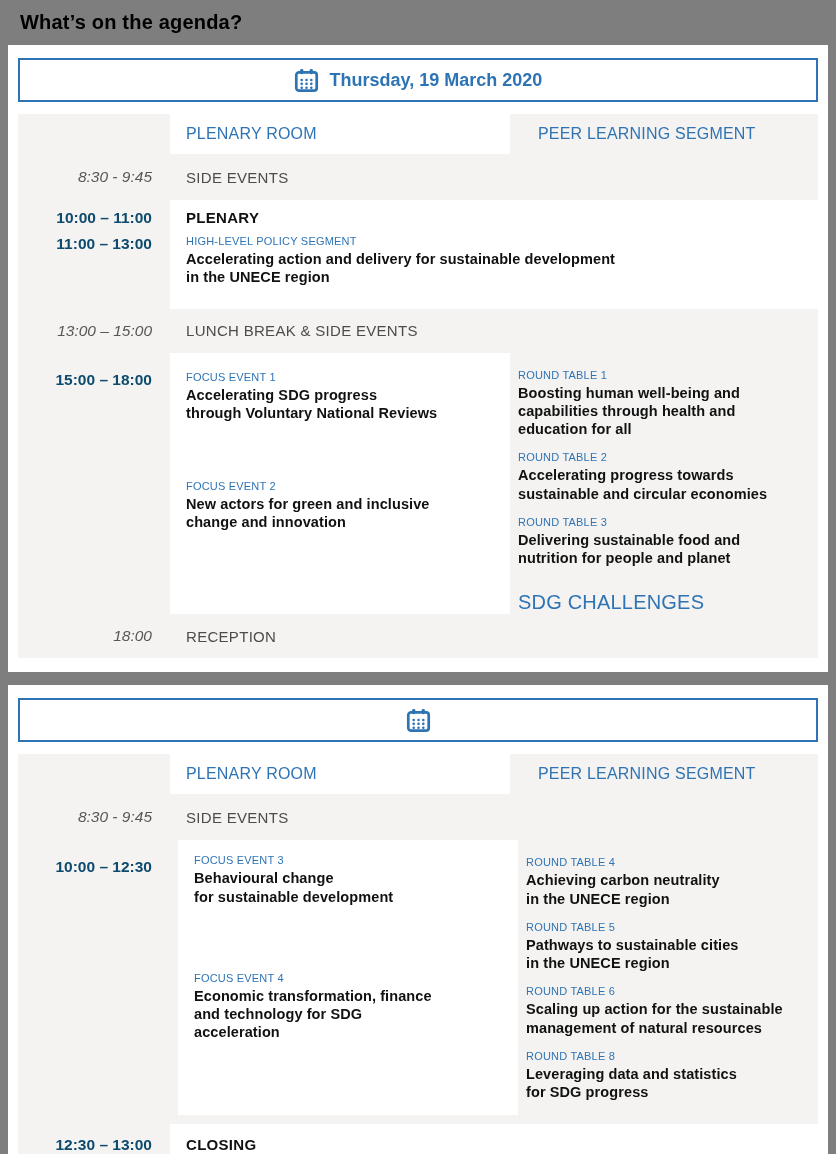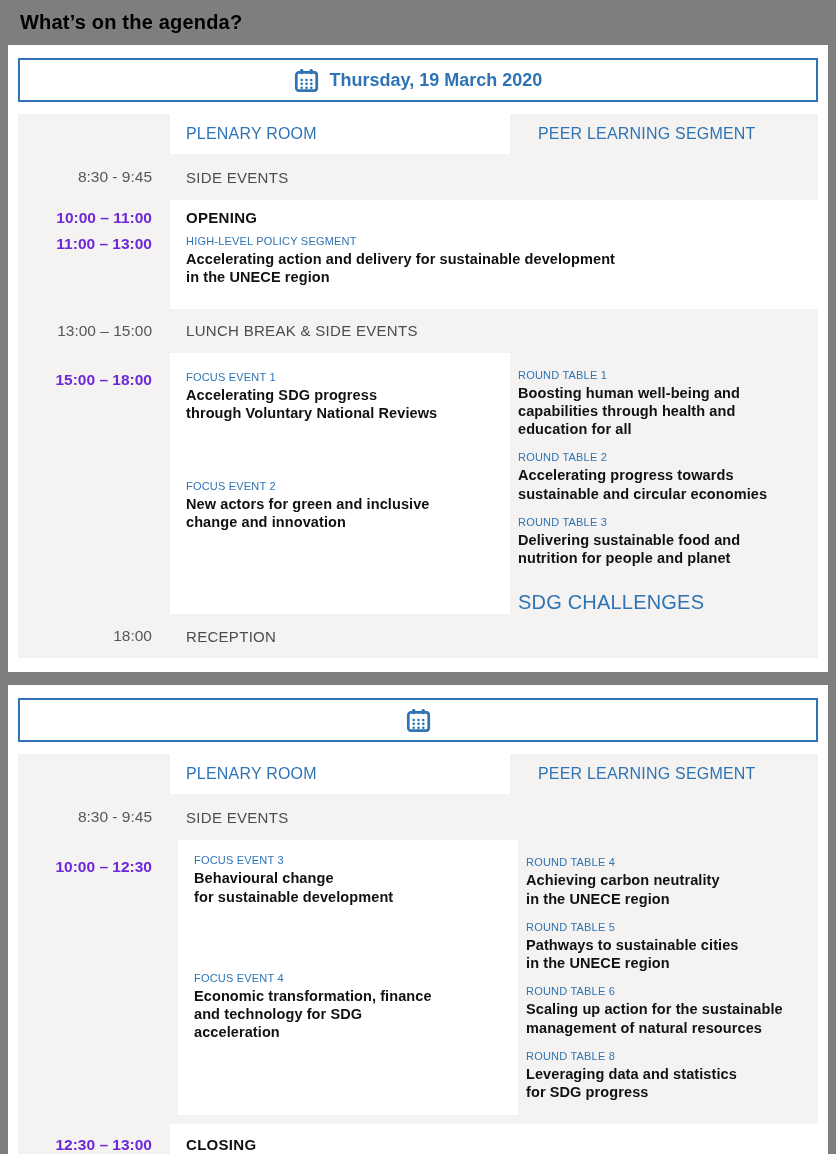--- a/index.html
+++ b/index.html
@@ -22,42 +22,42 @@
   }
   .day-header-title{color:#2e74b5;font-weight:bold;font-size:18px;}
   .cal-icon{display:block;}
   .day-body{background:#f4f3f1;margin-top:12px;}
 
   .r{display:flex;align-items:flex-start;}
   .time-cell{
     flex:0 0 152px;box-sizing:border-box;text-align:right;padding-right:18px;
     font-size:15.5px;color:#575757;
   }
-  .time-bold{font-weight:bold;color:#6d28d9;}
+  .time-bold{font-weight:bold;color:#0c4a6e;}
   .content-cell{flex:1 1 auto;min-width:0;}
 
   
   .cols-header{margin-bottom:6px;}
   .cols-header .content-cell{display:flex;align-items:stretch;}
   .plenary-head{
     flex:0 0 340px;box-sizing:border-box;height:40px;background:#fff;
     display:flex;align-items:center;padding-left:16px;
     color:#2e74b5;font-size:16px;letter-spacing:.2px;
   }
   .peer-head{
     flex:1;display:flex;align-items:center;padding-left:28px;
     color:#2e74b5;font-size:16px;letter-spacing:.2px;
   }
 
   
   .simple-row{height:34px;margin-bottom:6px;}
   .simple-row .time-cell,.simple-row .content-cell{
     display:flex;align-items:center;height:34px;
   }
-  .simple-row .time-cell{justify-content:flex-end;}
+  .simple-row .time-cell{justify-content:flex-end;font-style:italic;}
   .simple-row .content-cell{padding-left:16px;color:#4c4c4c;font-size:15px;letter-spacing:.3px;}
   .tall-row{height:44px;margin-bottom:0;}
   .tall-row .time-cell,.tall-row .content-cell{height:44px;}
 
   
   .opening-row .time-cell{padding-top:9px;}
   .opening-row .content-cell{
     background:#fff;padding:9px 16px 2px 16px;box-sizing:border-box;
     font-weight:bold;font-size:15px;color:#111;letter-spacing:.3px;
   }
@@ -125,21 +125,21 @@
       </div>
     </div>
 
     <div class="r simple-row">
       <div class="time-cell">8:30 - 9:45</div>
       <div class="content-cell">SIDE EVENTS</div>
     </div>
 
     <div class="r opening-row">
       <div class="time-cell time-bold">10:00 – 11:00</div>
-      <div class="content-cell">OPENING</div>
+      <div class="content-cell">PLENARY</div>
     </div>
 
     <div class="r hlps-row">
       <div class="time-cell time-bold">11:00 – 13:00</div>
       <div class="content-cell">
         <div class="tag">HIGH-LEVEL POLICY SEGMENT</div>
         <div class="event-title">Accelerating action and delivery for sustainable development
 in the UNECE region</div>
       </div>
     </div>

